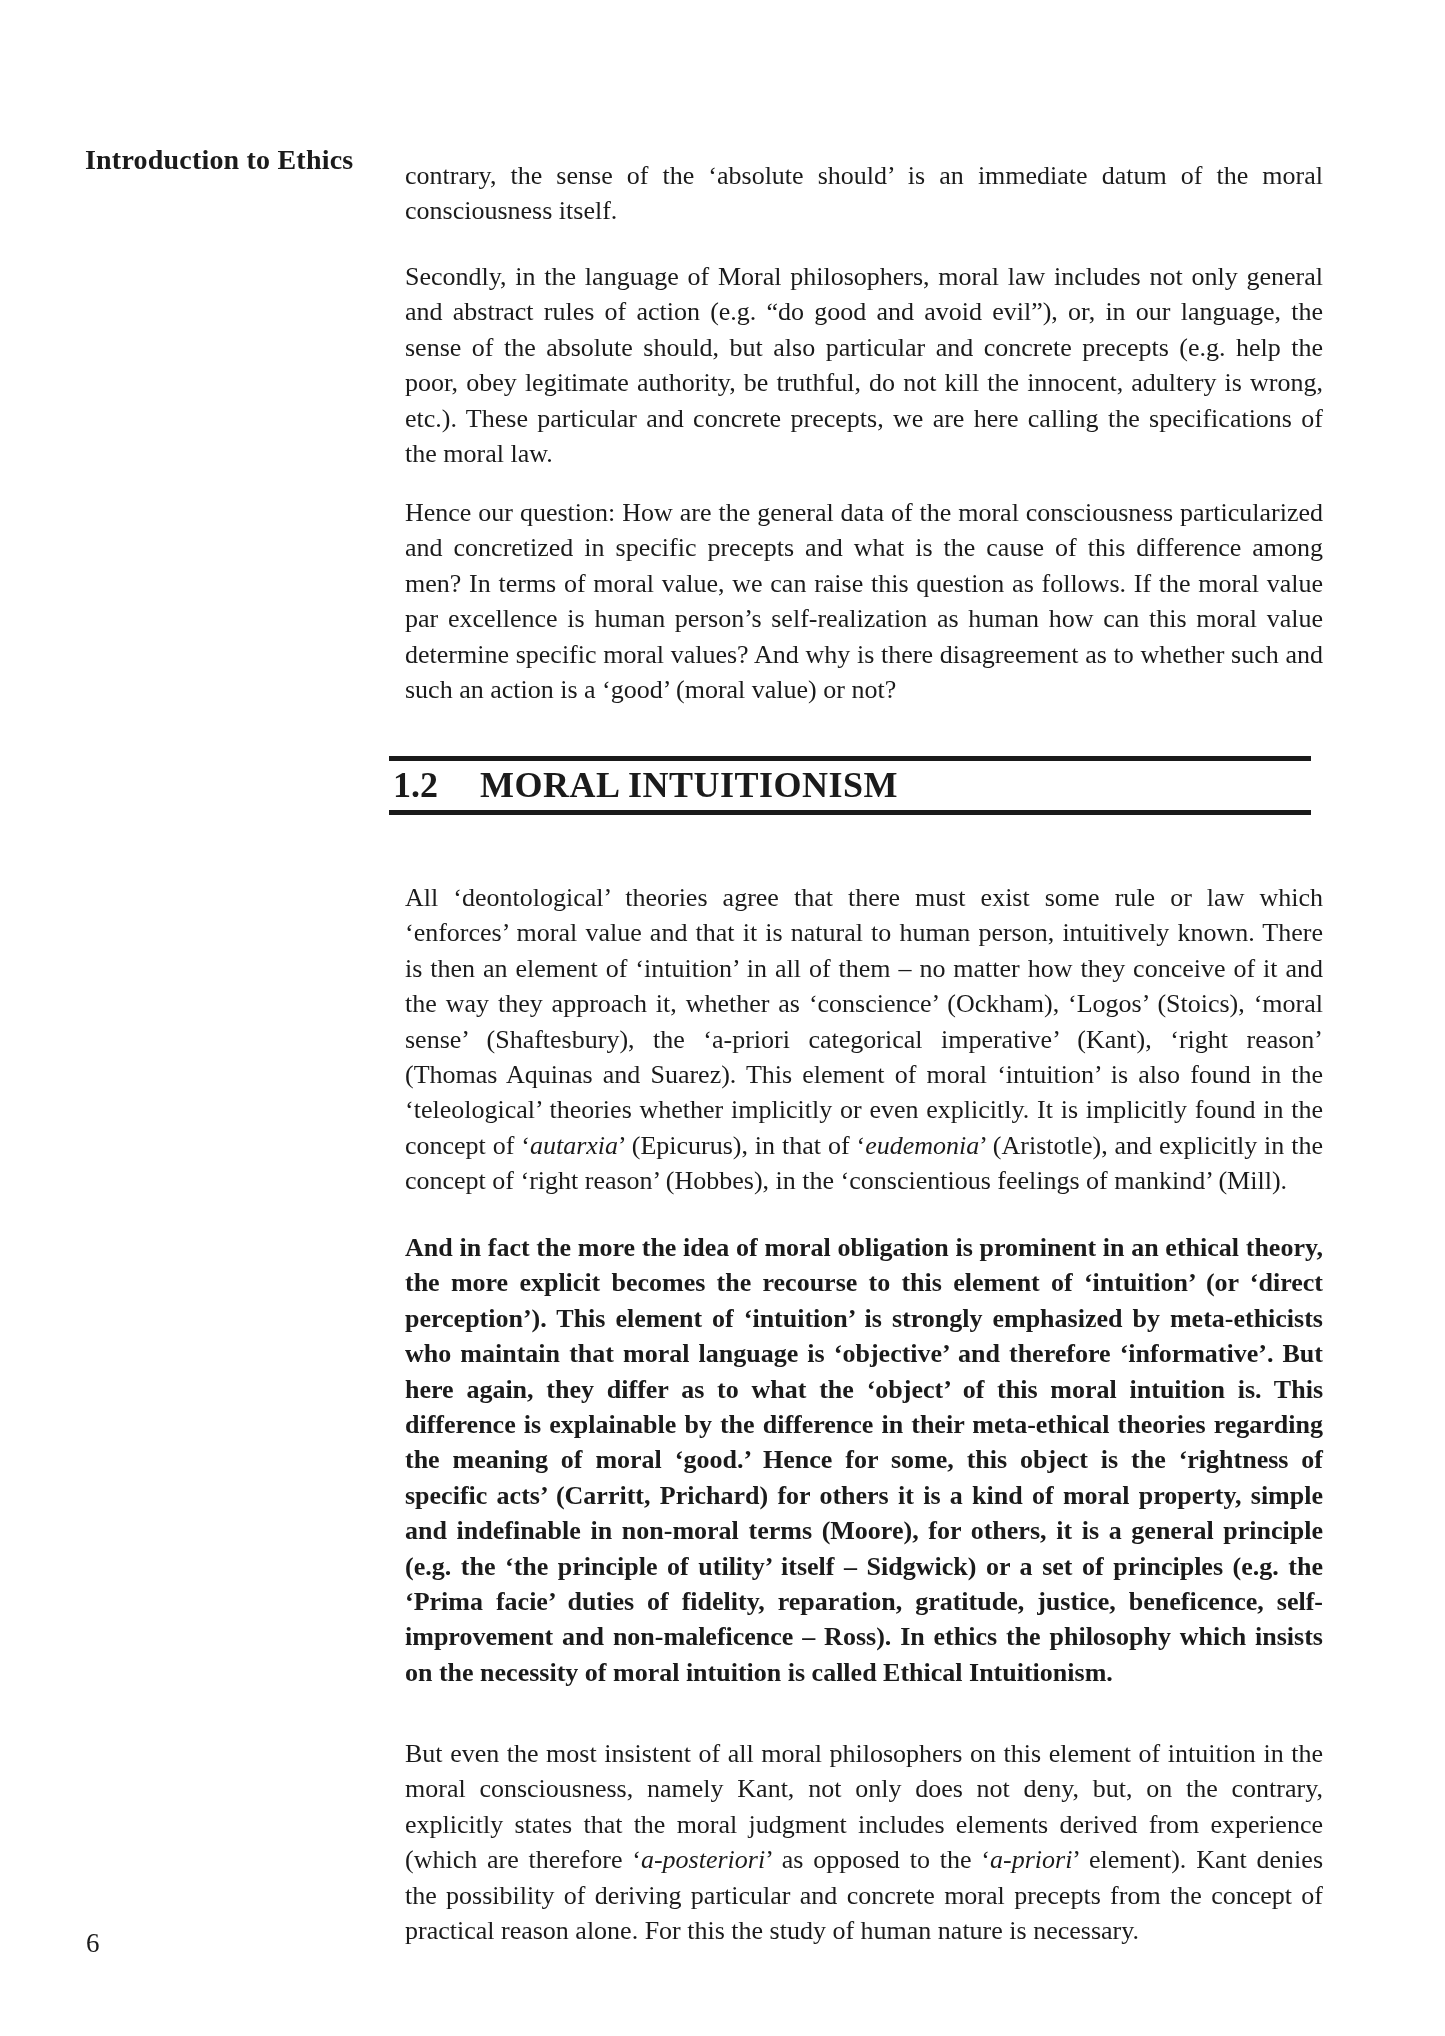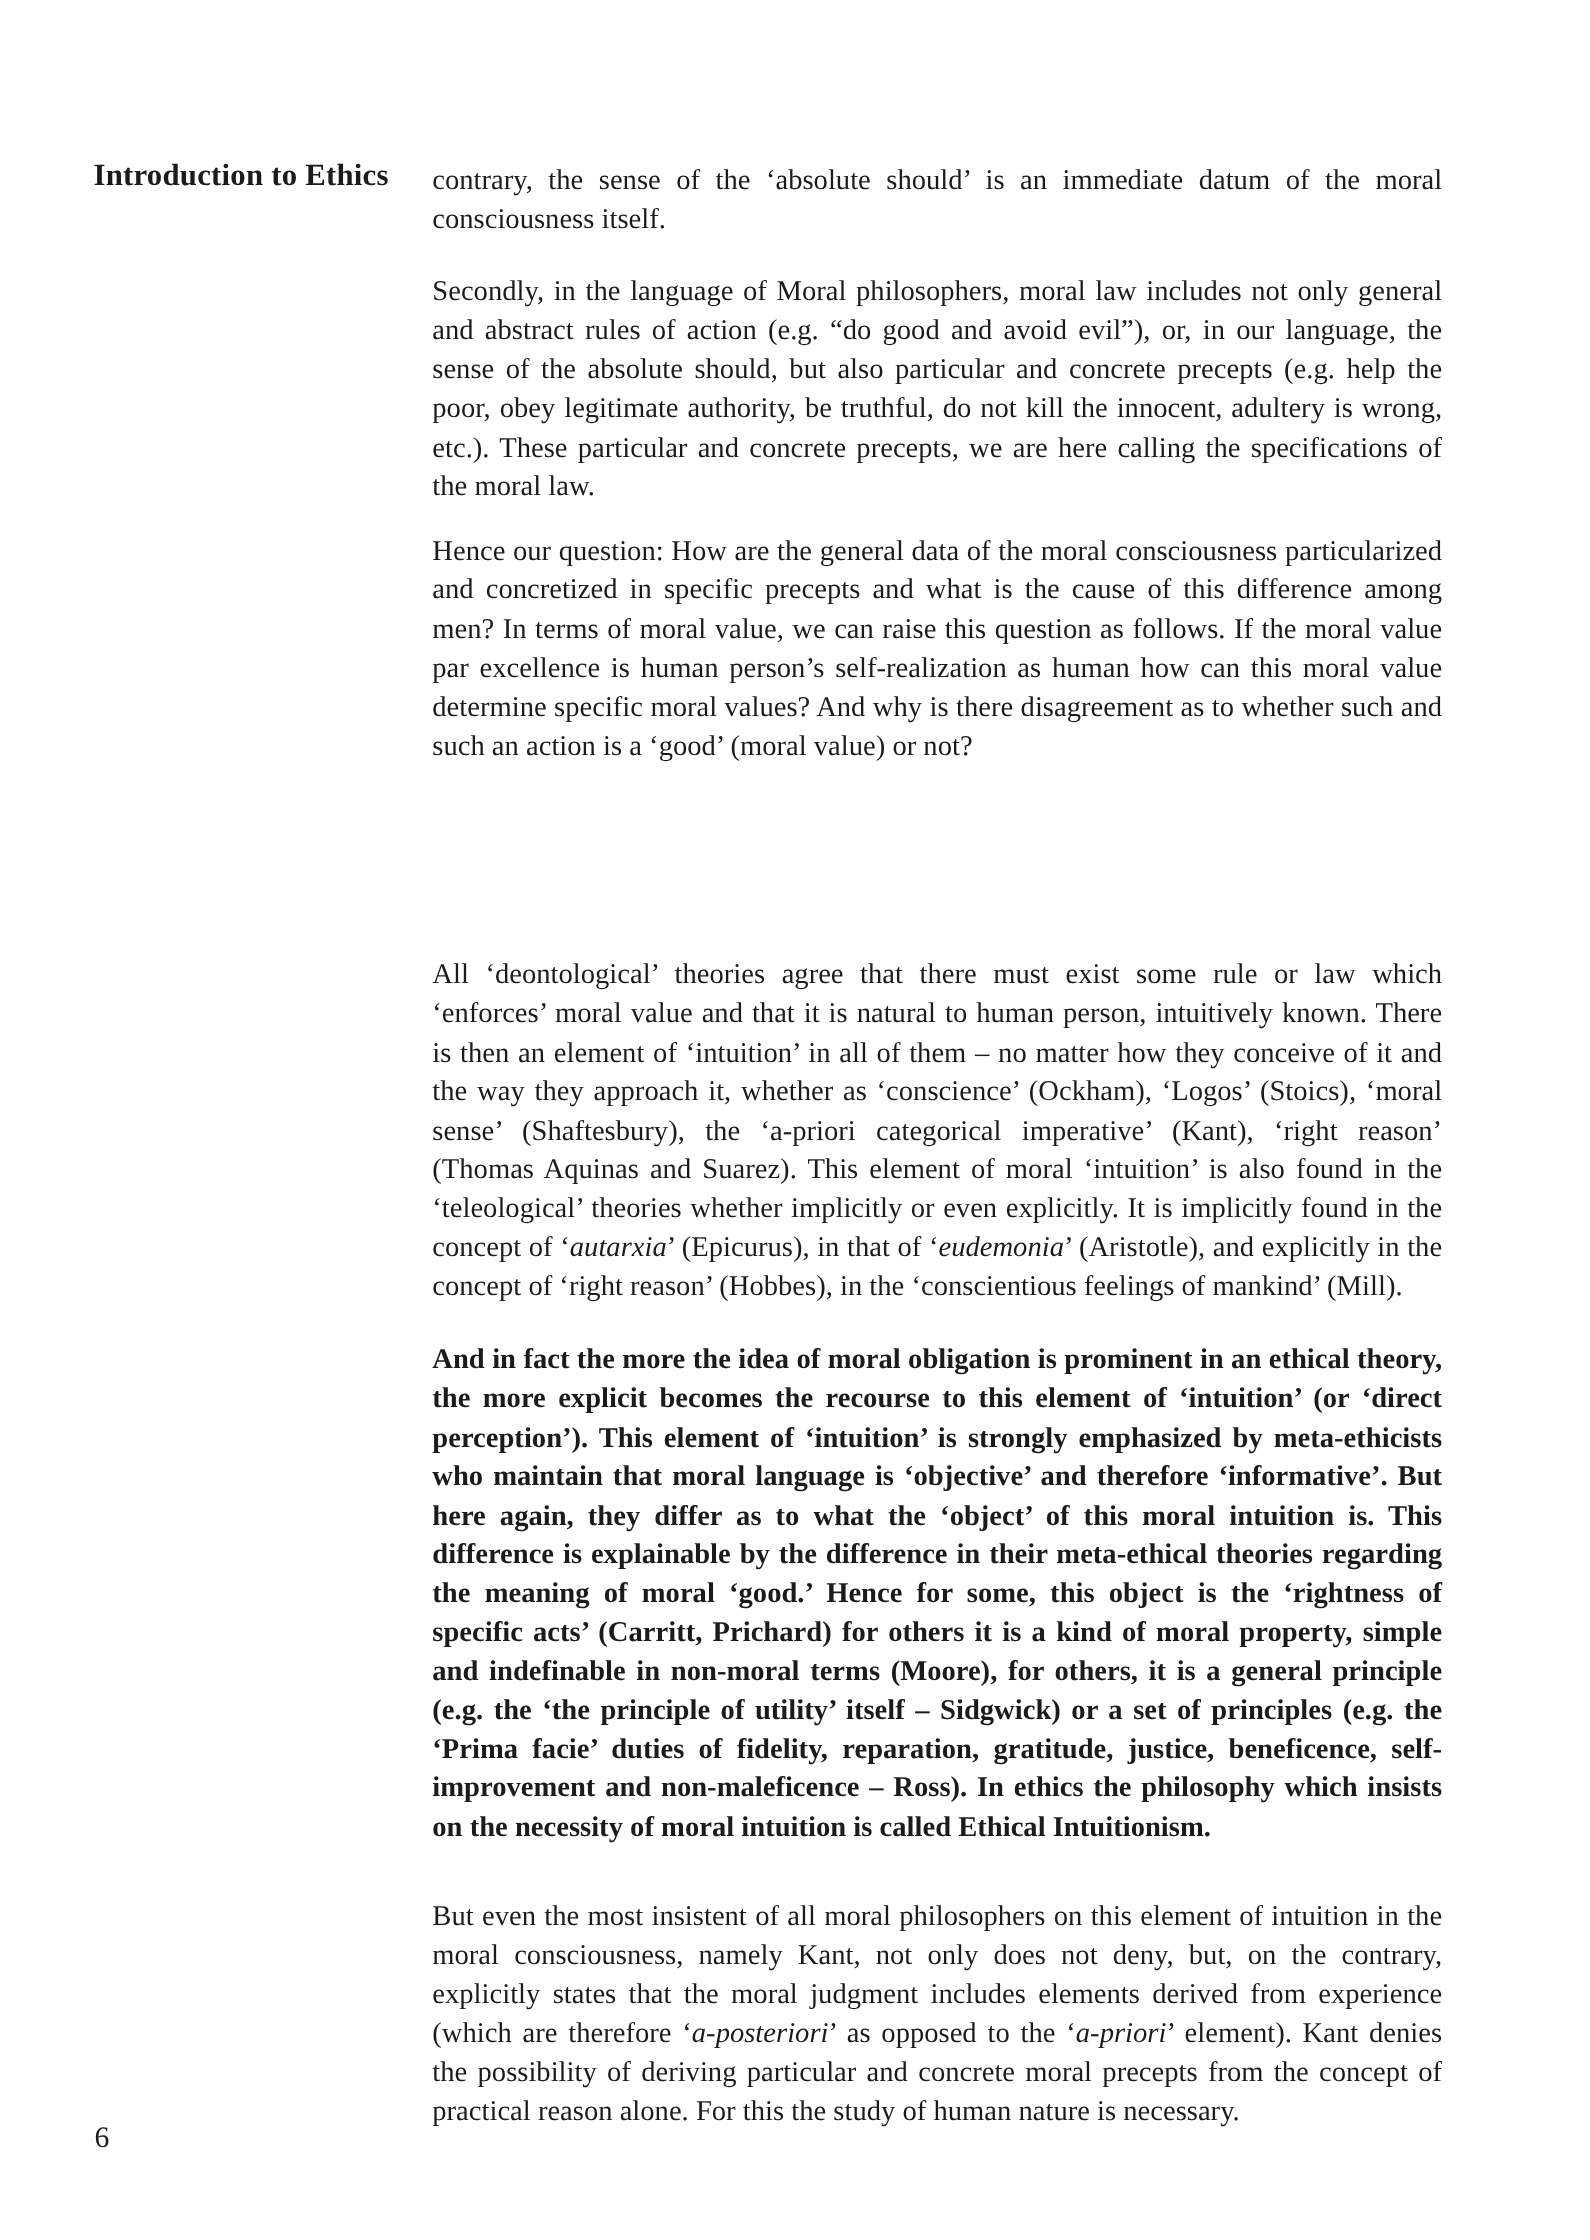--- a/index.html
+++ b/index.html
@@ -34,21 +34,21 @@
     position: absolute;
     left: 393px;
     top: 0;
     width: 918px;
     height: 2036px;
   }
   .par {
     position: absolute;
     left: 0;
     width: 918px;
-    margin: 0;
+    margin: 12px;
     font-size: 26px;
     line-height: 35.4px;
     text-align: justify;
   }
   .p1 { top: 146px; }
   .p2 { top: 247px; }
   .p3 { top: 483px; }
   .p4 { top: 868px; }
   .p5 { top: 1218px; font-weight: bold; }
   .p6 { top: 1724px; }
@@ -85,20 +85,23 @@
   <div class="page-number">6</div>
 
   <div class="main-col">
 
     <p class="par p1"><span>contrary, the sense of the ‘absolute should’ is an immediate datum of the moral consciousness itself.</span></p>
 
     <p class="par p2"><span>Secondly, in the language of Moral philosophers, moral law includes not only general and abstract rules of action (e.g. “do good and avoid evil”), or, in our language, the sense of the absolute should, but also particular and concrete precepts (e.g. help the poor, obey legitimate authority, be truthful, do not kill the innocent, adultery is wrong, etc.). These particular and concrete precepts, we are here calling the specifications of the moral law.</span></p>
 
     <p class="par p3"><span>Hence our question: How are the general data of the moral consciousness particularized and concretized in specific precepts and what is the cause of this difference among men? In terms of moral value, we can raise this question as follows. If the moral value par excellence is human person’s self-realization as human how can this moral value determine specific moral values? And why is there disagreement as to whether such and such an action is a ‘good’ (moral value) or not?</span></p>
 
+    <div class="section-heading">
+      <span class="sec-num">1.2</span><span class="sec-title">MORAL INTUITIONISM</span>
+    </div>
 
     <p class="par p4"><span>All ‘deontological’ theories agree that there must exist some rule or law which ‘enforces’ moral value and that it is natural to human person, intuitively known. There is then an element of ‘intuition’ in all of them – no matter how they conceive of it and the way they approach it, whether as ‘conscience’ (Ockham), ‘Logos’ (Stoics), ‘moral sense’ (Shaftesbury), the ‘a-priori categorical imperative’ (Kant), ‘right reason’ (Thomas Aquinas and Suarez). This element of moral ‘intuition’ is also found in the ‘teleological’ theories whether implicitly or even explicitly. It is implicitly found in the concept of ‘</span><span class="it">autarxia</span><span>’ (Epicurus), in that of ‘</span><span class="it">eudemonia</span><span>’ (Aristotle), and explicitly in the concept of ‘right reason’ (Hobbes), in the ‘conscientious feelings of mankind’ (Mill).</span></p>
 
     <p class="par p5"><span>And in fact the more the idea of moral obligation is prominent in an ethical theory, the more explicit becomes the recourse to this element of ‘intuition’ (or ‘direct perception’). This element of ‘intuition’ is strongly emphasized by meta-ethicists who maintain that moral language is ‘objective’ and therefore ‘informative’. But here again, they differ as to what the ‘object’ of this moral intuition is. This difference is explainable by the difference in their meta-ethical theories regarding the meaning of moral ‘good.’ Hence for some, this object is the ‘rightness of specific acts’ (Carritt, Prichard) for others it is a kind of moral property, simple and indefinable in non-moral terms (Moore), for others, it is a general principle (e.g. the ‘the principle of utility’ itself – Sidgwick) or a set of principles (e.g. the ‘Prima facie’ duties of fidelity, reparation, gratitude, justice, beneficence, self-improvement and non-maleficence – Ross). In ethics the philosophy which insists on the necessity of moral intuition is called Ethical Intuitionism.</span></p>
 
     <p class="par p6"><span>But even the most insistent of all moral philosophers on this element of intuition in the moral consciousness, namely Kant, not only does not deny, but, on the contrary, explicitly states that the moral judgment includes elements derived from experience (which are therefore ‘</span><span class="it">a-posteriori</span><span>’ as opposed to the ‘</span><span class="it">a-priori</span><span>’ element). Kant denies the possibility of deriving particular and concrete moral precepts from the concept of practical reason alone. For this the study of human nature is necessary.</span></p>
 
   </div>
 </div>
 

